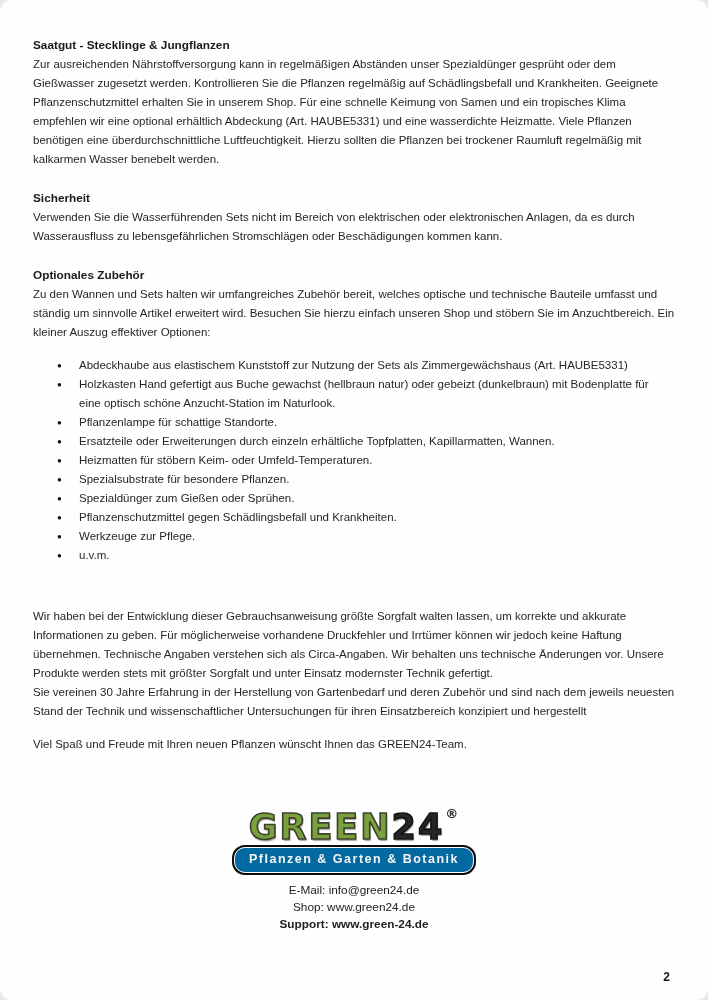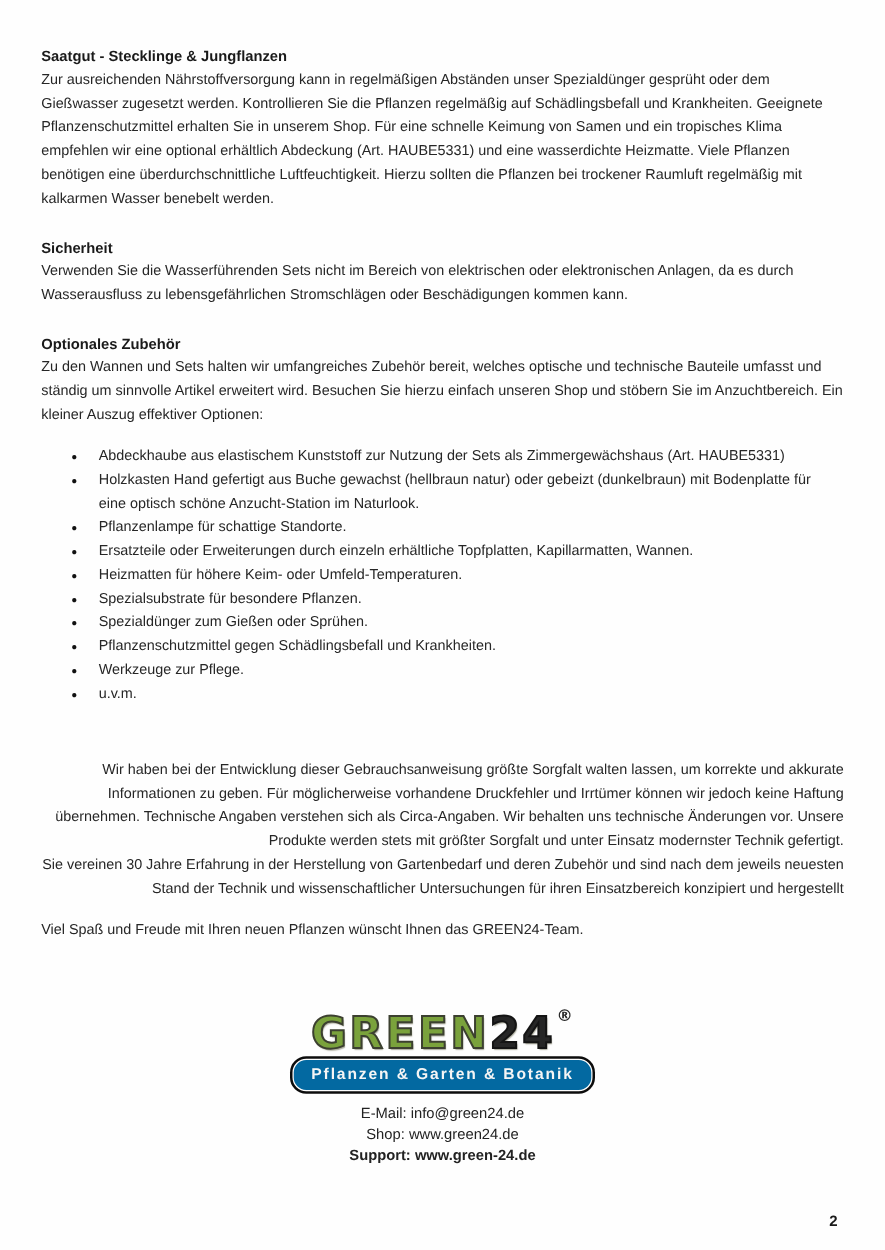--- a/index.html
+++ b/index.html
@@ -1,15 +1,15 @@
 <!DOCTYPE html>
 <html><head>
 <meta charset="utf-8">
 <style>
-  * { margin: 0; padding: 0; box-sizing: border-box; }
+  * { margin: 0; padding: 0; box-sizing: border-box; border-radius: 11px; }
   html, body { background: #e8e8e8; }
   .page {
     position: relative;
     width: 708px;
     height: 1000px;
     margin: 0 auto;
     background: #fefefe;
     font-family: "Liberation Sans", sans-serif;
     color: #222;
     padding: 36px 33px 0 33px;
@@ -43,21 +43,21 @@
   }
   .options-list li::before {
     content: "●";
     position: absolute;
     left: 0;
     top: 0;
     font-size: 8px;
     line-height: 19px;
     color: #111;
   }
-  .closing { margin-top: 42px; text-align: right; }
+  .closing { margin-top: 42px; }
   .closing .block { display: block; }
   .greeting { margin-top: 14px; }
   .footer { margin-top: 56px; text-align: center; }
   .logo { display: inline-block; }
   .logo-text {
     font-family: "DejaVu Sans", sans-serif;
     font-weight: bold;
     font-size: 35px;
     line-height: 1;
     letter-spacing: 2px;
@@ -127,21 +127,21 @@
   </div>
 
   <div class="section">
     <div class="section-heading">Optionales Zubehör</div>
     <p class="para">Zu den Wannen und Sets halten wir umfangreiches Zubehör bereit, welches optische und technische Bauteile umfasst und ständig um sinnvolle Artikel erweitert wird. Besuchen Sie hierzu einfach unseren Shop und stöbern Sie im Anzuchtbereich. Ein kleiner Auszug effektiver Optionen:</p>
     <ul class="options-list">
       <li>Abdeckhaube aus elastischem Kunststoff zur Nutzung der Sets als Zimmergewächshaus (Art. HAUBE5331)</li>
       <li>Holzkasten Hand gefertigt aus Buche gewachst (hellbraun natur) oder gebeizt (dunkelbraun) mit Bodenplatte für eine optisch schöne Anzucht-Station im Naturlook.</li>
       <li>Pflanzenlampe für schattige Standorte.</li>
       <li>Ersatzteile oder Erweiterungen durch einzeln erhältliche Topfplatten, Kapillarmatten, Wannen.</li>
-      <li>Heizmatten für höhere Keim- oder Umfeld-Temperaturen.</li>
+      <li>Heizmatten für stöbern Keim- oder Umfeld-Temperaturen.</li>
       <li>Spezialsubstrate für besondere Pflanzen.</li>
       <li>Spezialdünger zum Gießen oder Sprühen.</li>
       <li>Pflanzenschutzmittel gegen Schädlingsbefall und Krankheiten.</li>
       <li>Werkzeuge zur Pflege.</li>
       <li>u.v.m.</li>
     </ul>
   </div>
 
   <p class="para closing">
     <span class="block">Wir haben bei der Entwicklung dieser Gebrauchsanweisung größte Sorgfalt walten lassen, um korrekte und akkurate Informationen zu geben. Für möglicherweise vorhandene Druckfehler und Irrtümer können wir jedoch keine Haftung übernehmen. Technische Angaben verstehen sich als Circa-Angaben. Wir behalten uns technische Änderungen vor. Unsere Produkte werden stets mit größter Sorgfalt und unter Einsatz modernster Technik gefertigt.</span>

